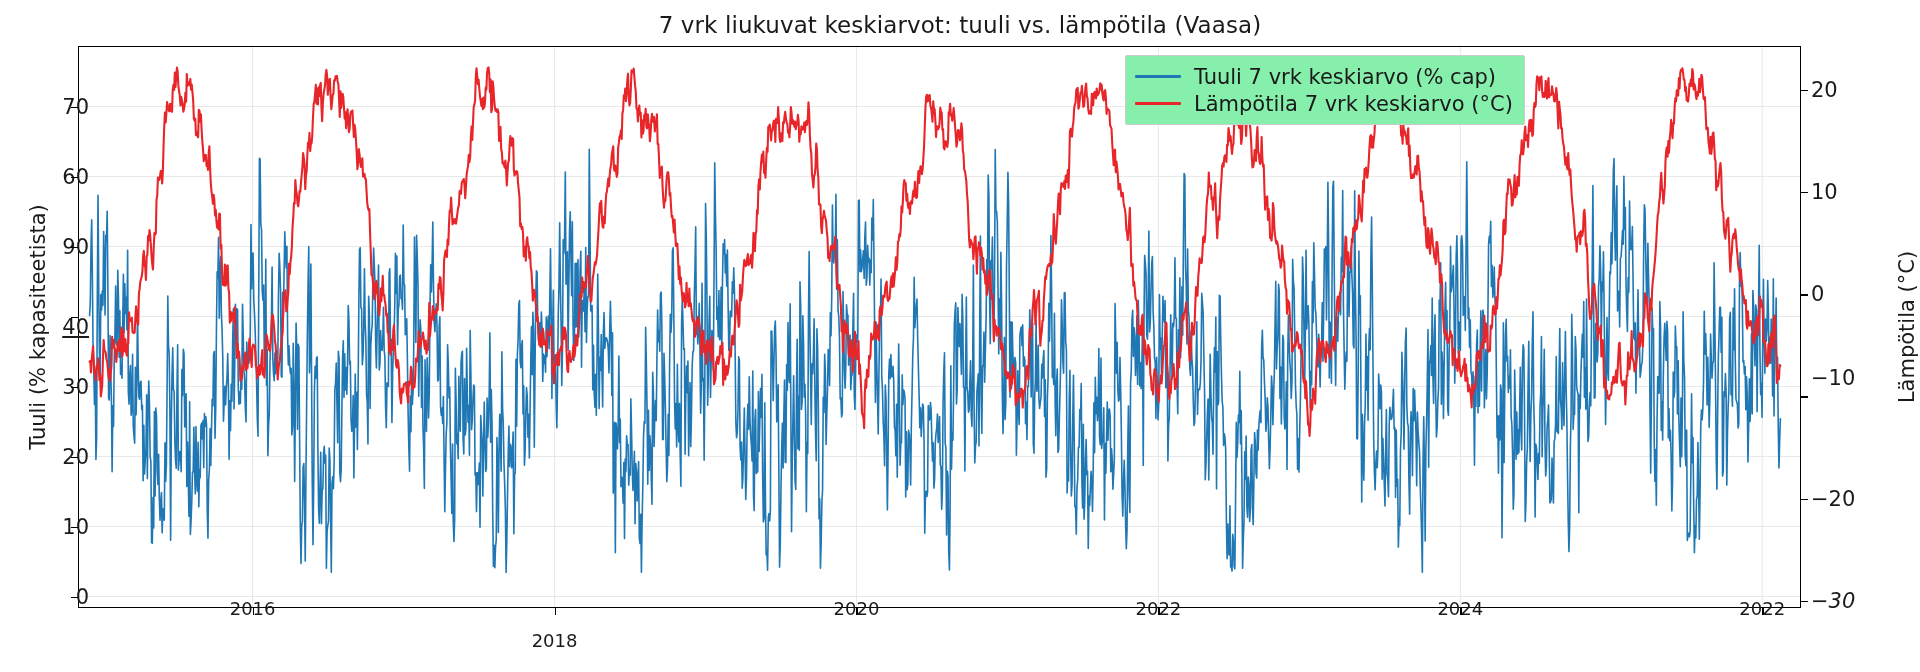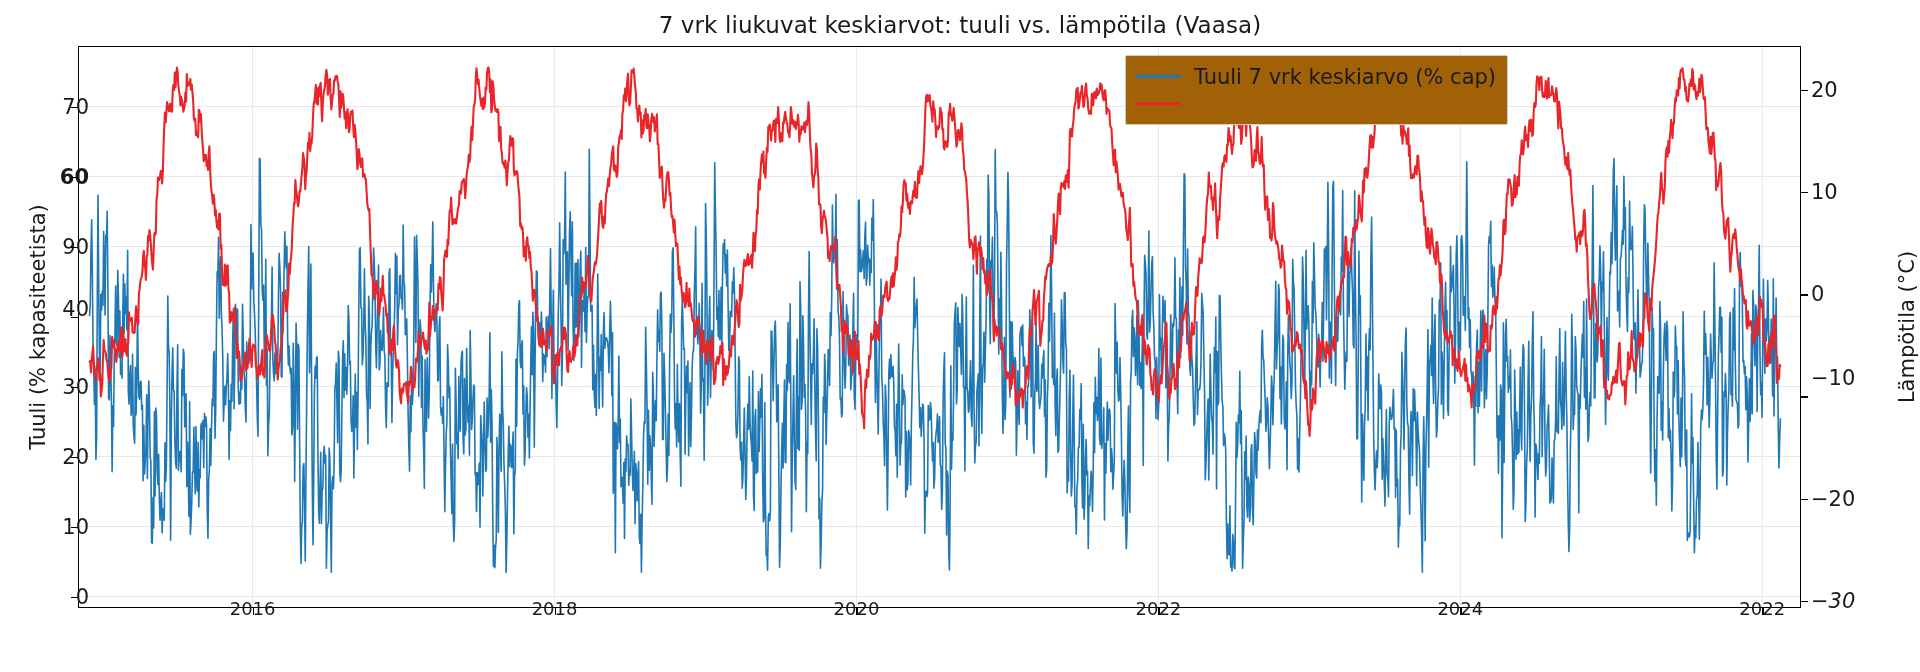--- a/index.html
+++ b/index.html
@@ -130,21 +130,21 @@
     font-size: 21px;
     color: #1a1a1a;
     text-align: center;
     white-space: nowrap;
   }
   
   #legend {
     position: absolute;
     left: 1125px;
     top: 55px;
-    background: #a16207;
+    background: #86efac;
     border: 1px solid #cccccc;
     border-radius: 2px;
     padding: 7px 11px 7px 9px;
     box-sizing: border-box;
   }
   .legend-row {
     display: flex;
     align-items: center;
     height: 27px;
   }
@@ -209,54 +209,55 @@
     <div id="ylabel-right">Lämpötila (°C)</div>
   </div>
 
   <div id="legend">
     <div class="legend-row">
       <span class="legend-swatch" style="background: rgb(31, 119, 180);"></span>
       <span class="legend-text">Tuuli 7 vrk keskiarvo (% cap)</span>
     </div>
     <div class="legend-row">
       <span class="legend-swatch" style="background: rgb(232, 38, 42);"></span>
+      <span class="legend-text">Lämpötila 7 vrk keskiarvo (°C)</span>
     </div>
   </div>
 
 <div class="ytick-left" style="top: 596.5px;">0</div>
     <div class="ytick-left-mark" style="top: 596.5px;"></div>
     <div class="ytick-left" style="top: 526.5px;">10</div>
     <div class="ytick-left-mark" style="top: 526.5px;"></div>
     <div class="ytick-left" style="top: 456.5px;">20</div>
     <div class="ytick-left-mark" style="top: 456.5px;"></div>
     <div class="ytick-left" style="top: 386.5px;">30</div>
     <div class="ytick-left-mark" style="top: 386.5px;"></div>
-    <div class="ytick-left" style="top: 309px;">40</div>
+    <div class="ytick-left" style="top: 327px; text-decoration: underline;">40</div>
     <div class="ytick-left-mark" style="top: 316.5px;"></div>
     <div class="ytick-left" style="top: 246.5px;">90</div>
     <div class="ytick-left-mark" style="top: 246.5px;"></div>
-    <div class="ytick-left" style="top: 176.5px; font-weight: bold;">60</div>
+    <div class="ytick-left" style="top: 176.5px;">60</div>
     <div class="ytick-left-mark" style="top: 176.5px;"></div>
     <div class="ytick-left" style="top: 106.5px;">70</div>
     <div class="ytick-left-mark" style="top: 106.5px;"></div>
     <div class="ytick-right" style="top: 600.869px; font-style: italic;">−30</div>
     <div class="ytick-right-mark" style="top: 600.869px;"></div>
     <div class="ytick-right" style="top: 498.679px; text-align: right;">−20</div>
     <div class="ytick-right-mark" style="top: 498.679px;"></div>
     <div class="ytick-right" style="top: 378px;">−10</div>
     <div class="ytick-right-mark" style="top: 396.489px;"></div>
     <div class="ytick-right" style="top: 294.299px;">0</div>
     <div class="ytick-right-mark" style="top: 294.299px;"></div>
     <div class="ytick-right" style="top: 192.109px;">10</div>
     <div class="ytick-right-mark" style="top: 192.109px;"></div>
     <div class="ytick-right" style="top: 89.9197px;">20</div>
     <div class="ytick-right-mark" style="top: 89.9197px;"></div>
     <div class="xtick-label" style="left: 252.61px;">2016</div>
     <div class="xtick-mark" style="left: 252.61px;"></div>
-    <div class="xtick-label" style="left: 554.539px;">2018</div>
+    <div class="xtick-label" style="left: 554.539px; margin-top: 32px;">2018</div>
     <div class="xtick-mark" style="left: 554.539px;"></div>
     <div class="xtick-label" style="left: 856.469px;">2020</div>
     <div class="xtick-mark" style="left: 856.469px;"></div>
     <div class="xtick-label" style="left: 1158.4px;">2022</div>
     <div class="xtick-mark" style="left: 1158.4px;"></div>
     <div class="xtick-label" style="left: 1460.33px;">2024</div>
     <div class="xtick-mark" style="left: 1460.33px;"></div>
     <div class="xtick-label" style="left: 1762.26px;">2022</div>
     <div class="xtick-mark" style="left: 1762.26px;"></div>
   </div>

